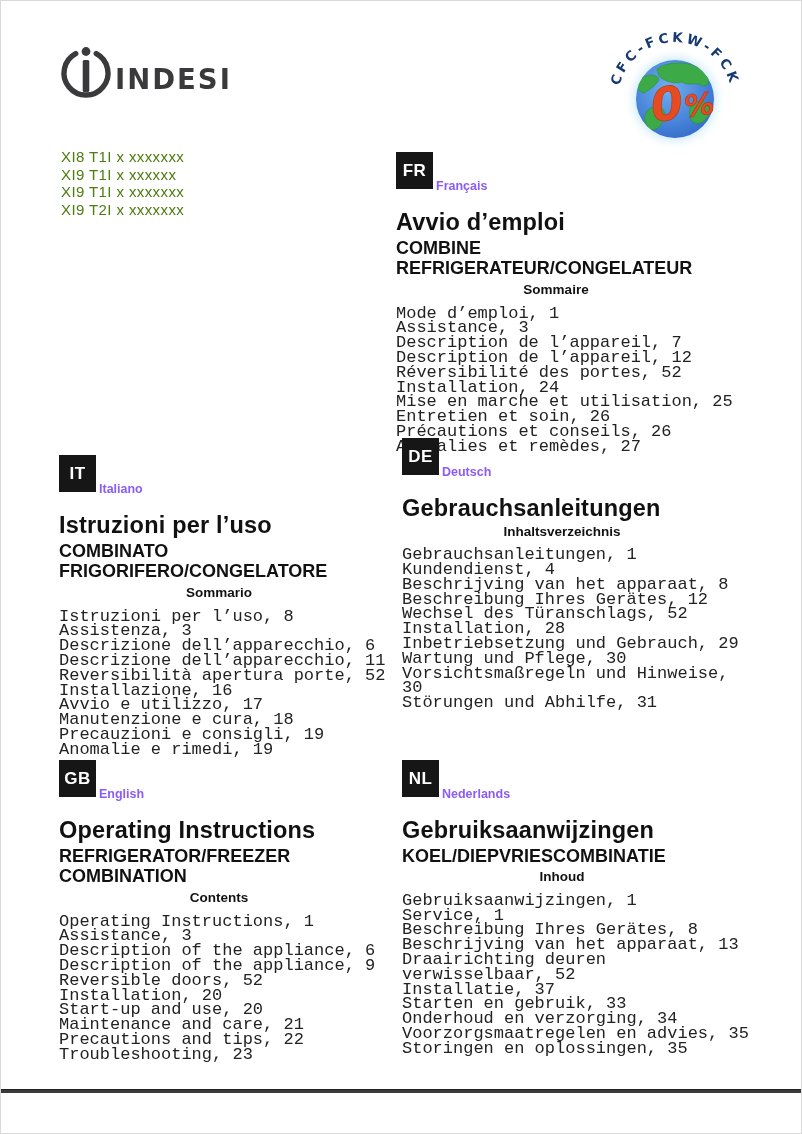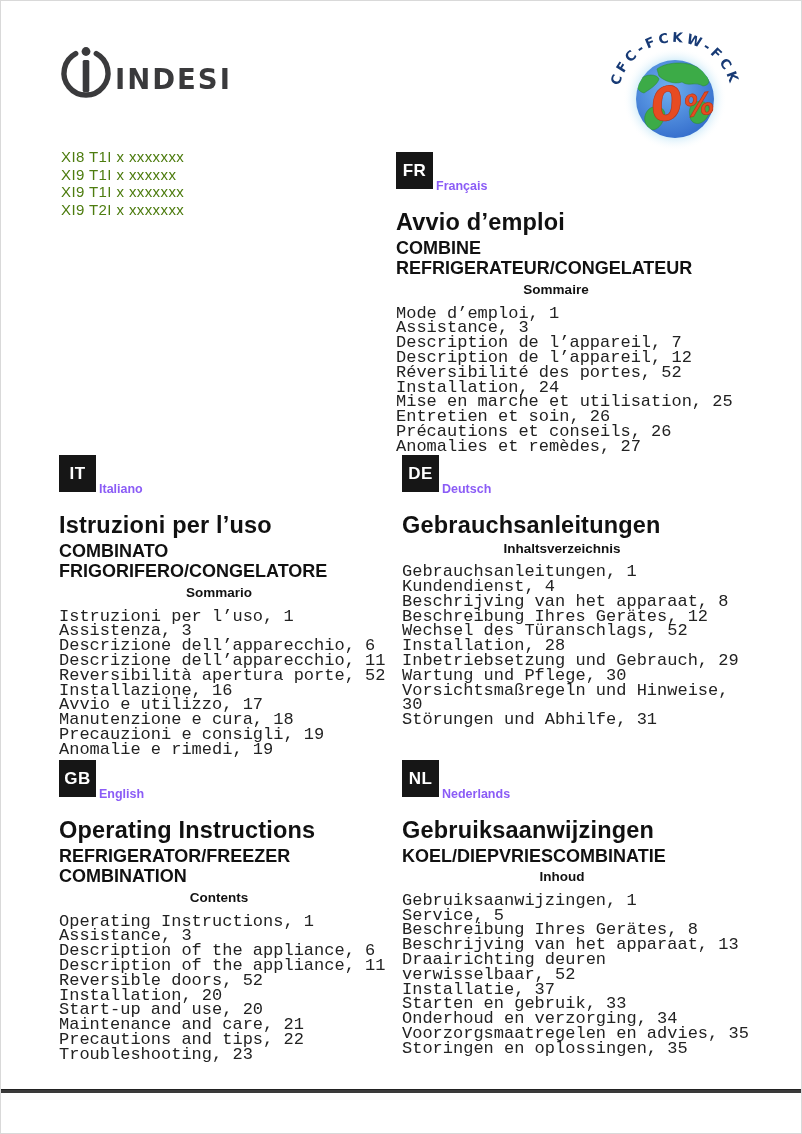--- a/index.html
+++ b/index.html
@@ -29,21 +29,21 @@
     color: #4d7c0f;
   }
 
   
   .eco-badge { position: absolute; left: 598px; top: 22px; width: 152px; height: 142px; }
 
   
   .lang-section { position: absolute; }
   .sec-fr { left: 395px; top: 150px; width: 350px; }
   .sec-it { left: 58px;  top: 453px; width: 340px; }
-  .sec-de { left: 401px; top: 453px; width: 350px; }
+  .sec-de { left: 401px; top: 436px; width: 350px; }
   .sec-gb { left: 58px;  top: 758px; width: 340px; }
   .sec-nl { left: 401px; top: 758px; width: 350px; }
 
   .badge-row { display: flex; align-items: flex-end; height: 38px; }
   .badge-square {
     width: 37px; height: 37px;
     background: #161616;
     color: #ffffff;
     display: flex; align-items: center; justify-content: center;
     font-weight: bold; font-size: 17px; letter-spacing: 0.5px;
@@ -187,21 +187,21 @@
     <div class="badge-row">
       <div class="badge-square">
         <span>IT</span>
       </div>
       <span class="lang-name">Italiano</span>
     </div>
     <h1 class="sec-title">Istruzioni per l’uso</h1>
     <h2 class="sec-subtitle">COMBINATO FRIGORIFERO/CONGELATORE</h2>
     <h3 class="toc-title">Sommario</h3>
     <ul class="toc">
-        <li>Istruzioni per l’uso, 1</li>
+        <li>Istruzioni per l’uso, 8</li>
         <li>Assistenza, 3</li>
         <li>Descrizione dell’apparecchio, 6</li>
         <li>Descrizione dell’apparecchio, 11</li>
         <li>Reversibilità apertura porte, 52</li>
         <li>Installazione, 16</li>
         <li>Avvio e utilizzo, 17</li>
         <li>Manutenzione e cura, 18</li>
         <li>Precauzioni e consigli, 19</li>
         <li>Anomalie e rimedi, 19</li>
       </ul>
@@ -237,21 +237,21 @@
       </div>
       <span class="lang-name">English</span>
     </div>
     <h1 class="sec-title">Operating Instructions</h1>
     <h2 class="sec-subtitle">REFRIGERATOR/FREEZER COMBINATION</h2>
     <h3 class="toc-title">Contents</h3>
     <ul class="toc">
         <li>Operating Instructions, 1</li>
         <li>Assistance, 3</li>
         <li>Description of the appliance, 6</li>
-        <li>Description of the appliance, 11</li>
+        <li>Description of the appliance, 9</li>
         <li>Reversible doors, 52</li>
         <li>Installation, 20</li>
         <li>Start-up and use, 20</li>
         <li>Maintenance and care, 21</li>
         <li>Precautions and tips, 22</li>
         <li>Troubleshooting, 23</li>
       </ul>
   </section>
 
   <section class="lang-section sec-nl">
@@ -259,21 +259,21 @@
       <div class="badge-square">
         <span>NL</span>
       </div>
       <span class="lang-name">Nederlands</span>
     </div>
     <h1 class="sec-title">Gebruiksaanwijzingen</h1>
     <h2 class="sec-subtitle">KOEL/DIEPVRIESCOMBINATIE</h2>
     <h3 class="toc-title">Inhoud</h3>
     <ul class="toc">
         <li>Gebruiksaanwijzingen, 1</li>
-        <li>Service, 5</li>
+        <li>Service, 1</li>
         <li>Beschreibung Ihres Gerätes, 8</li>
         <li>Beschrijving van het apparaat, 13</li>
         <li>Draairichting deuren verwisselbaar, 52</li>
         <li>Installatie, 37</li>
         <li>Starten en gebruik, 33</li>
         <li>Onderhoud en verzorging, 34</li>
         <li>Voorzorgsmaatregelen en advies, 35</li>
         <li>Storingen en oplossingen, 35</li>
       </ul>
   </section>

